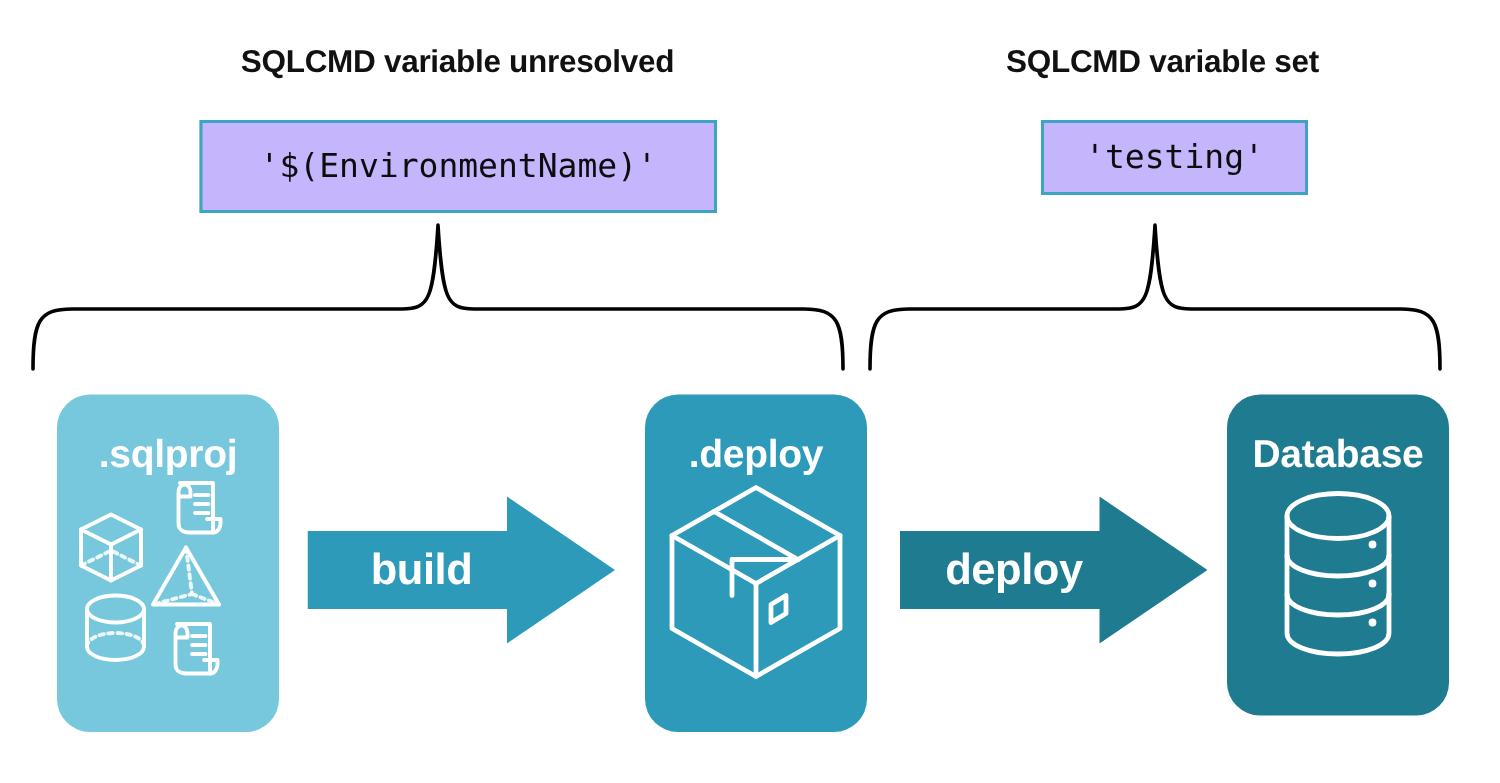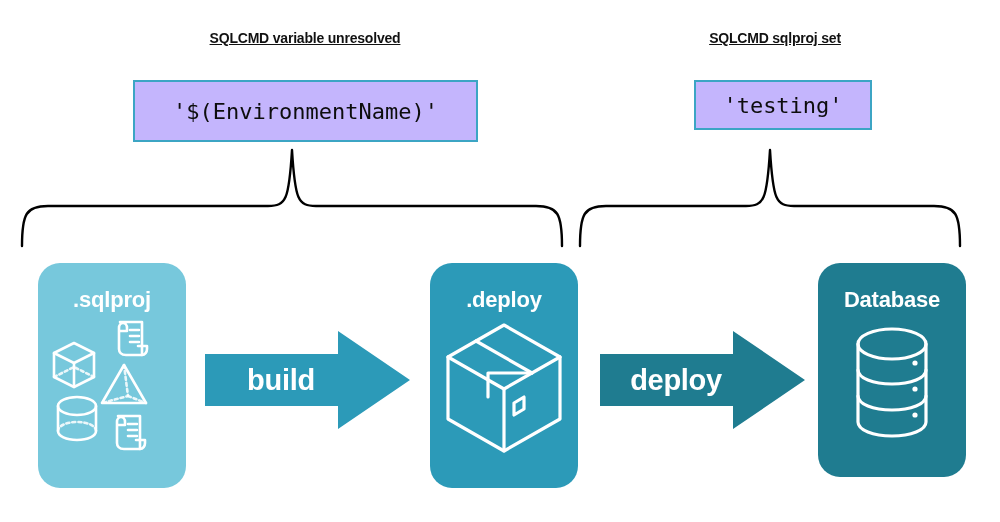--- a/index.html
+++ b/index.html
@@ -19,27 +19,26 @@
     height: 522px;
     background: #ffffff;
     overflow: hidden;
   }
 
   
   .heading {
     position: absolute;
     font-family: "Liberation Sans", sans-serif;
     font-weight: bold;
-    font-size: 14px;
+    font-size: 21px;
     color: #111111;
     letter-spacing: -0.2px;
     text-align: center;
     white-space: nowrap;
     line-height: 1;
-    text-decoration: underline;
   }
   #heading-unresolved {
     left: 0px;
     top: 31px;
     width: 610px;
   }
   #heading-set {
     left: 580px;
     top: 31px;
     width: 390px;
@@ -85,21 +84,21 @@
     position: absolute;
     border-radius: 22px;
   }
   .stage-label {
     position: absolute;
     left: 0;
     width: 100%;
     text-align: center;
     font-family: "Liberation Sans", sans-serif;
     font-weight: bold;
-    font-size: 22px;
+    font-size: 26px;
     color: #ffffff;
     white-space: nowrap;
     letter-spacing: -0.2px;
   }
   .stage-art {
     position: absolute;
     left: 0;
     width: 100%;
   }
 
@@ -149,21 +148,21 @@
     pointer-events: none;
   }
 </style>
 </head>
 <body>
 
 <div id="canvas">
 
   <div class="heading" id="heading-unresolved">SQLCMD variable unresolved</div>
 
-  <div class="heading" id="heading-set">SQLCMD sqlproj set</div>
+  <div class="heading" id="heading-set">SQLCMD variable set</div>
 
   <div class="value-box" id="value-box-unresolved">'$(EnvironmentName)'</div>
 
   <div class="value-box" id="value-box-set">'testing'</div>
 
   <svg class="brace-svg" id="brace-left-svg" width="544" height="100" viewBox="0 0 544 100">
     <path d="M 2,98
              C 2,66 6,58 28,58
              L 248,58
              C 266,58 269,52 272,2

